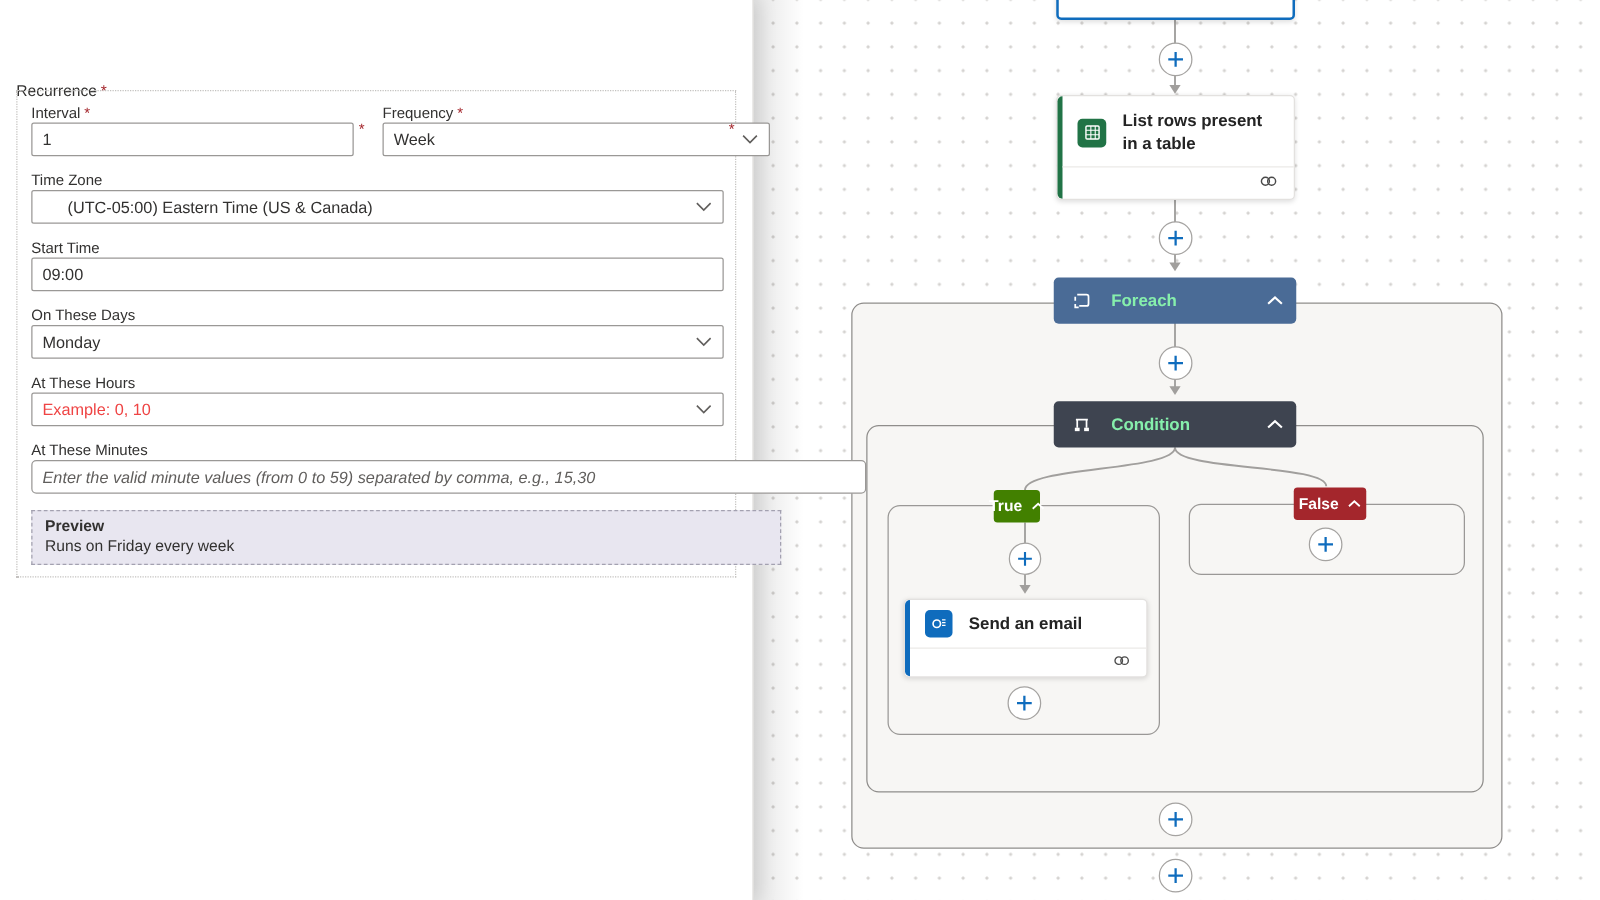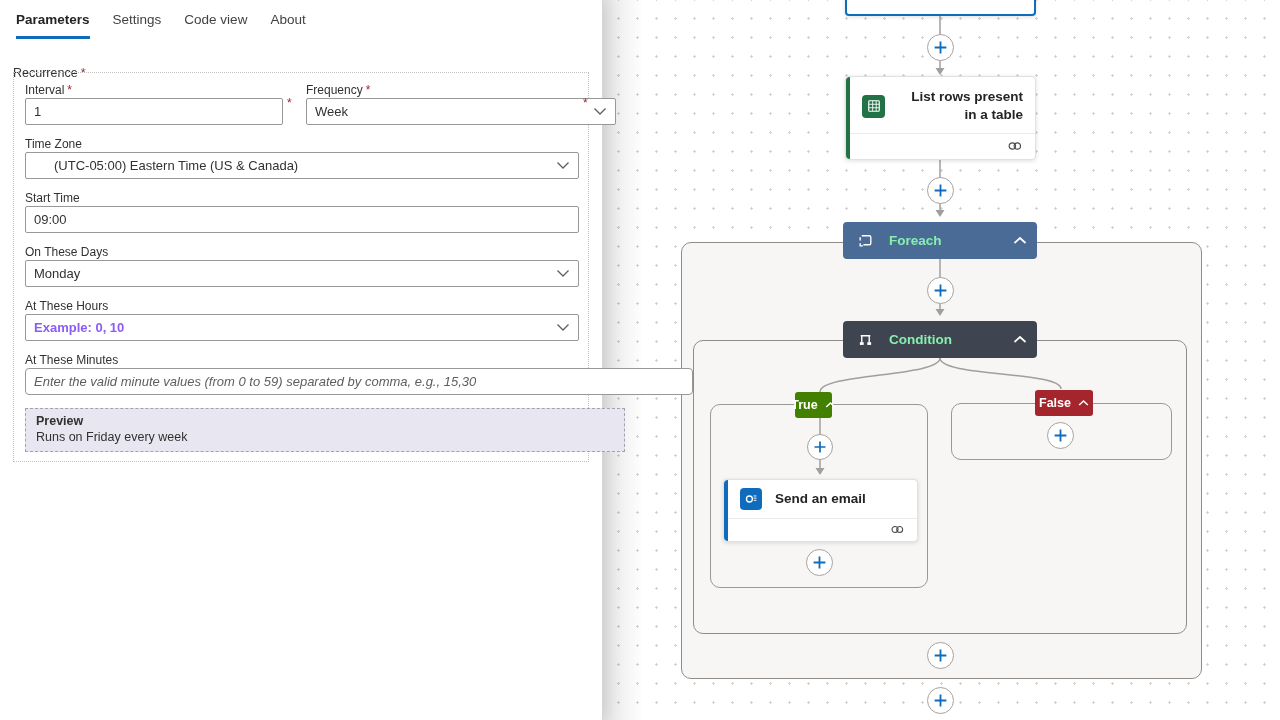--- a/index.html
+++ b/index.html
@@ -69,21 +69,21 @@
   .group { position:absolute; left:13px; top:72px; width:576px; height:390px;
     border:1px dotted #c4c2c0; }
 
   .f-label { position:absolute; font-size:12px; color:#323130; }
   .f-input, .f-select { position:absolute; height:27px; background:#fff;
     border:1px solid #9a9896; border-radius:2px; font-size:13px; color:#323130;
     padding:0 8px; font-family:"Liberation Sans", sans-serif; }
   .f-select { display:flex; align-items:center; cursor:pointer; }
   .f-select .sel-text { flex:1 1 auto; overflow:hidden; white-space:nowrap; }
   .f-select .chev { flex:0 0 auto; }
-  .ph { color:#8b5cf6;font-weight:bold; }
+  .ph { color:#ef4444; }
   .f-input::placeholder { color:#605e5c; font-style:italic; }
   .req-after { position:absolute; font-size:12px; color:#a4262c; }
 
   .preview { position:absolute; left:11px; top:335px; width:600px; height:44px;
     background:#e8e6f0; border:1px dashed #a3a1b0; padding:5px 10px; }
   .preview .p-title { font-size:12.5px; font-weight:bold; color:#323130; }
   .preview .p-text  { font-size:12.5px; color:#323130; margin-top:2px; }
 </style>
 </head>
 <body>
@@ -122,21 +122,21 @@
   </div>
 
   <button class="plus" style="left:324px; top:34px;">
     <svg width="15" height="15" viewBox="0 0 14 14">
         <path d="M7 1.5v11M1.5 7h11" stroke="#0f6cbd" stroke-width="1.7"></path>
       </svg>
   </button>
 
   <div class="card card-listrows">
     <span class="card-accent" style="background:#217346;"></span>
-    <div class="card-row" style="height:58px;text-align:right;">
+    <div class="card-row" style="height:58px;">
       <span class="appicon" style="background:#217346;">
         <svg width="14" height="14" viewBox="0 0 16 16">
             <rect x="2" y="2" width="12" height="12" rx="1" fill="none" stroke="#fff" stroke-width="1.3"></rect>
             <path d="M2 6h12M2 10h12M6.5 2v12M10.5 2v12" stroke="#fff" stroke-width="1"></path>
           </svg>
       </span>
       <span class="card-title">List rows present in a table</span>
     </div>
     <div class="card-foot">
       <span>
@@ -257,26 +257,20 @@
 
   <button class="plus" style="left:324px; top:687px;">
     <svg width="15" height="15" viewBox="0 0 14 14">
         <path d="M7 1.5v11M1.5 7h11" stroke="#0f6cbd" stroke-width="1.7"></path>
       </svg>
   </button>
 </div>
 
 <div class="panel">
 
-  <div class="tabs">
-    <div class="tab active">Parameters</div>
-    <div class="tab">Settings</div>
-    <div class="tab">Code view</div>
-    <div class="tab">About</div>
-  </div>
 
   <div class="sec-label">
     <span>Recurrence</span><span class="star">*</span>
   </div>
 
   <div class="group">
 
     <div class="f-label" style="left:11px; top:10px;">
       <span>Interval</span><span class="star">*</span>
     </div>

